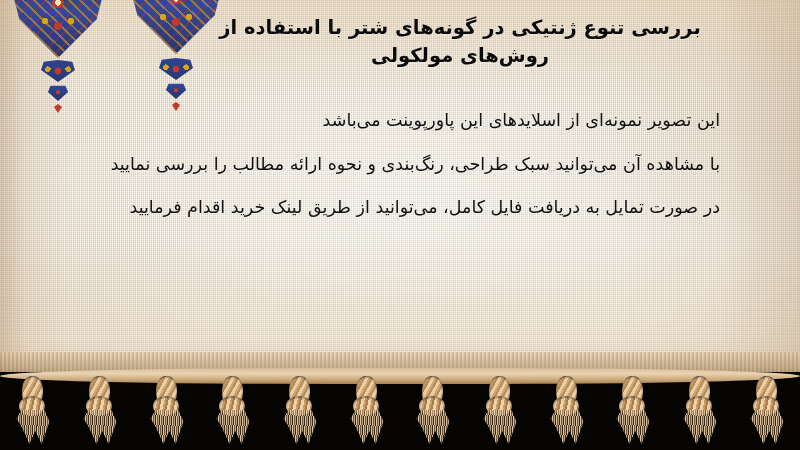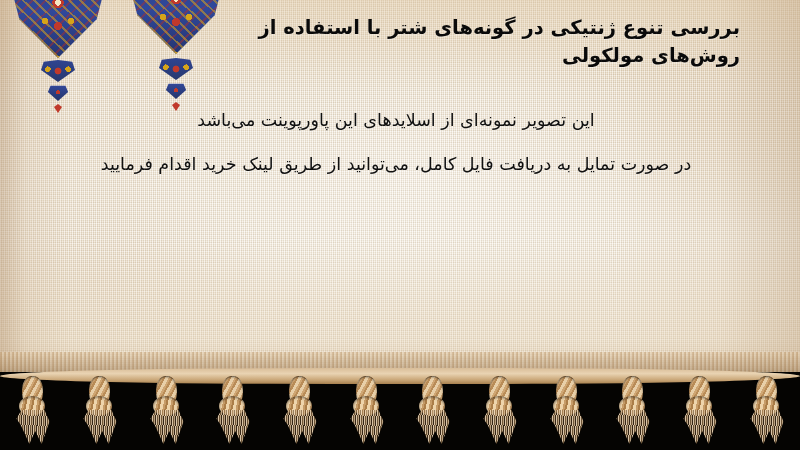--- a/index.html
+++ b/index.html
@@ -163,31 +163,31 @@
   }
   .pend-dot{
     width:8px;height:9px;margin:3px auto 0 auto;
     background:#c0392b;
     clip-path:polygon(50% 100%, 0% 34%, 50% 0%, 100% 34%);
   }
 
   
   .title{
     position:absolute;left:180px;top:14px;width:560px;
-    text-align:right;
+    text-align:center;
     color:#0a0a0a;
     font-size:19.5px;
     font-weight:bold;
     line-height:1.45;
     direction:rtl;
     text-shadow:0 1px 0 rgba(255,255,255,.30);
   }
   .body-block{
-    position:absolute;left:56px;top:112px;width:680px;
-    direction:rtl;text-align:center;
+    position:absolute;left:40px;top:112px;width:680px;
+    direction:rtl;
     color:#101010;
   }
   .body-line{
     font-size:17.5px;
     line-height:1;
     margin-bottom:26px;
     white-space:nowrap;
     text-shadow:0 1px 0 rgba(255,255,255,.28);
   }
   .body-line:last-child{margin-bottom:16px;}
@@ -282,16 +282,17 @@
       <div class="pend-top"></div>
       <div class="pend-mid"></div>
       <div class="pend-dot"></div>
     </div>
   </div>
 
   <div class="title">بررسی تنوع ژنتیکی در گونه‌های شتر با استفاده از روش‌های مولکولی</div>
 
   <div class="body-block">
     <div class="body-line">این تصویر نمونه‌ای از اسلایدهای این پاورپوینت می‌باشد</div>
+    <div class="body-line">با مشاهده آن می‌توانید سبک طراحی، رنگ‌بندی و نحوه ارائه مطالب را بررسی نمایید</div>
     <div class="body-line">در صورت تمایل به دریافت فایل کامل، می‌توانید از طریق لینک خرید اقدام فرمایید</div>
   </div>
 
 </div>
 
 </body></html>

